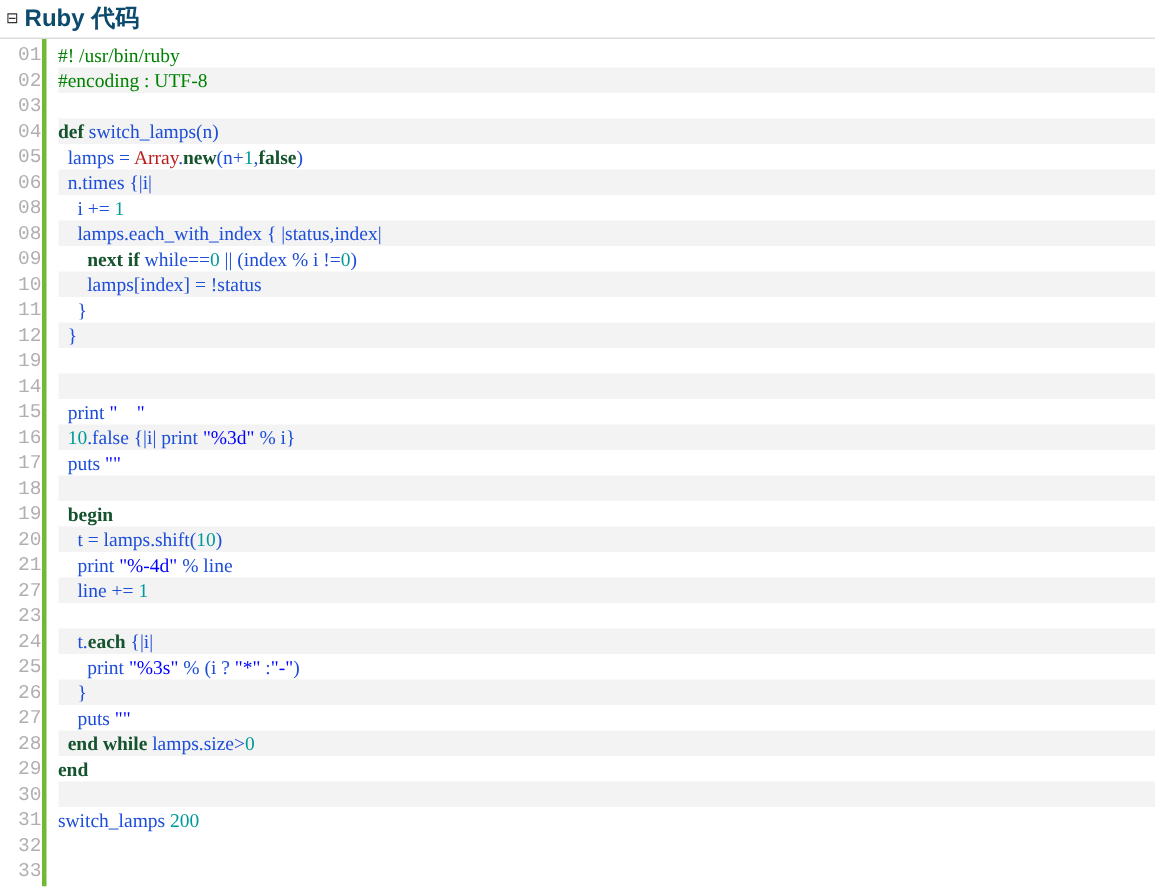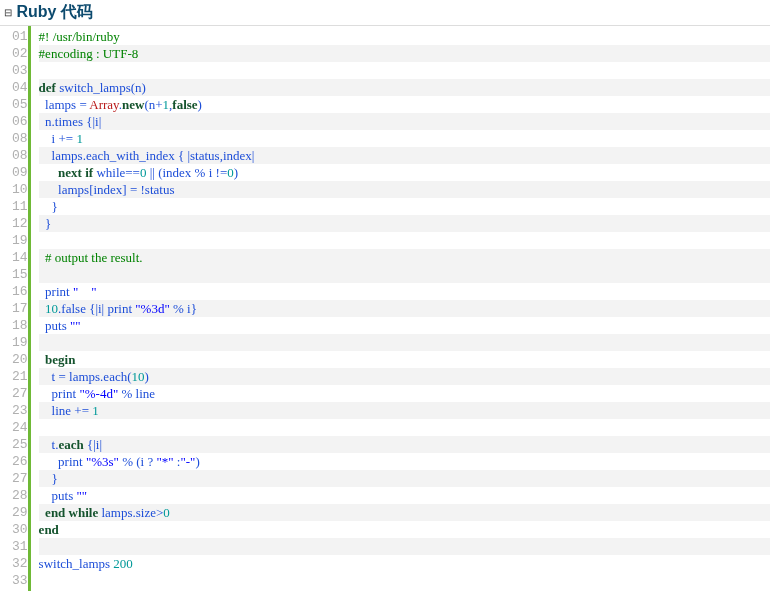--- a/index.html
+++ b/index.html
@@ -114,28 +114,27 @@
       <div class="code-line alt"><span class="c-keyword">def</span><span class="c-plain"> switch_lamps(n)</span></div>
       <div class="code-line"><span class="c-plain">  lamps = </span><span class="c-builtin">Array</span><span class="c-plain">.</span><span class="c-keyword">new</span><span class="c-plain">(n+</span><span class="c-number">1</span><span class="c-plain">,</span><span class="c-keyword">false</span><span class="c-plain">)</span></div>
       <div class="code-line alt"><span class="c-plain">  n.times {|i|</span></div>
       <div class="code-line"><span class="c-plain">    i += </span><span class="c-number">1</span></div>
       <div class="code-line alt"><span class="c-plain">    lamps.each_with_index { |status,index|</span></div>
       <div class="code-line"><span class="c-plain">      </span><span class="c-keyword">next</span><span class="c-plain"> </span><span class="c-keyword">if</span><span class="c-plain"> while==</span><span class="c-number">0</span><span class="c-plain"> || (index % i !=</span><span class="c-number">0</span><span class="c-plain">)</span></div>
       <div class="code-line alt"><span class="c-plain">      lamps[index] = !status</span></div>
       <div class="code-line"><span class="c-plain">    }</span></div>
       <div class="code-line alt"><span class="c-plain">  }</span></div>
       <div class="code-line"><span class="c-plain"> </span></div>
-      <div class="code-line alt"><span class="c-plain">  </span><span class="c-comment"># output the result.</span></div>
       <div class="code-line alt"><span class="c-plain"> </span></div>
       <div class="code-line"><span class="c-plain">  print </span><span class="c-string">"    "</span></div>
       <div class="code-line alt"><span class="c-plain">  </span><span class="c-number">10</span><span class="c-plain">.false {|i| print </span><span class="c-string">"%3d"</span><span class="c-plain"> % i}</span></div>
       <div class="code-line"><span class="c-plain">  puts </span><span class="c-string">""</span></div>
       <div class="code-line alt"><span class="c-plain"> </span></div>
       <div class="code-line"><span class="c-plain">  </span><span class="c-keyword">begin</span></div>
-      <div class="code-line alt"><span class="c-plain">    t = lamps.each(</span><span class="c-number">10</span><span class="c-plain">)</span></div>
+      <div class="code-line alt"><span class="c-plain">    t = lamps.shift(</span><span class="c-number">10</span><span class="c-plain">)</span></div>
       <div class="code-line"><span class="c-plain">    print </span><span class="c-string">"%-4d"</span><span class="c-plain"> % line</span></div>
       <div class="code-line alt"><span class="c-plain">    line += </span><span class="c-number">1</span></div>
       <div class="code-line"><span class="c-plain"> </span></div>
       <div class="code-line alt"><span class="c-plain">    t.</span><span class="c-keyword">each</span><span class="c-plain"> {|i|</span></div>
       <div class="code-line"><span class="c-plain">      print </span><span class="c-string">"%3s"</span><span class="c-plain"> % (i ? </span><span class="c-string">"*"</span><span class="c-plain"> :</span><span class="c-string">"-"</span><span class="c-plain">)</span></div>
       <div class="code-line alt"><span class="c-plain">    }</span></div>
       <div class="code-line"><span class="c-plain">    puts </span><span class="c-string">""</span></div>
       <div class="code-line alt"><span class="c-plain">  </span><span class="c-keyword">end</span><span class="c-plain"> </span><span class="c-keyword">while</span><span class="c-plain"> lamps.size&gt;</span><span class="c-number">0</span></div>
       <div class="code-line"><span class="c-keyword">end</span></div>
       <div class="code-line alt"><span class="c-plain"> </span></div>

